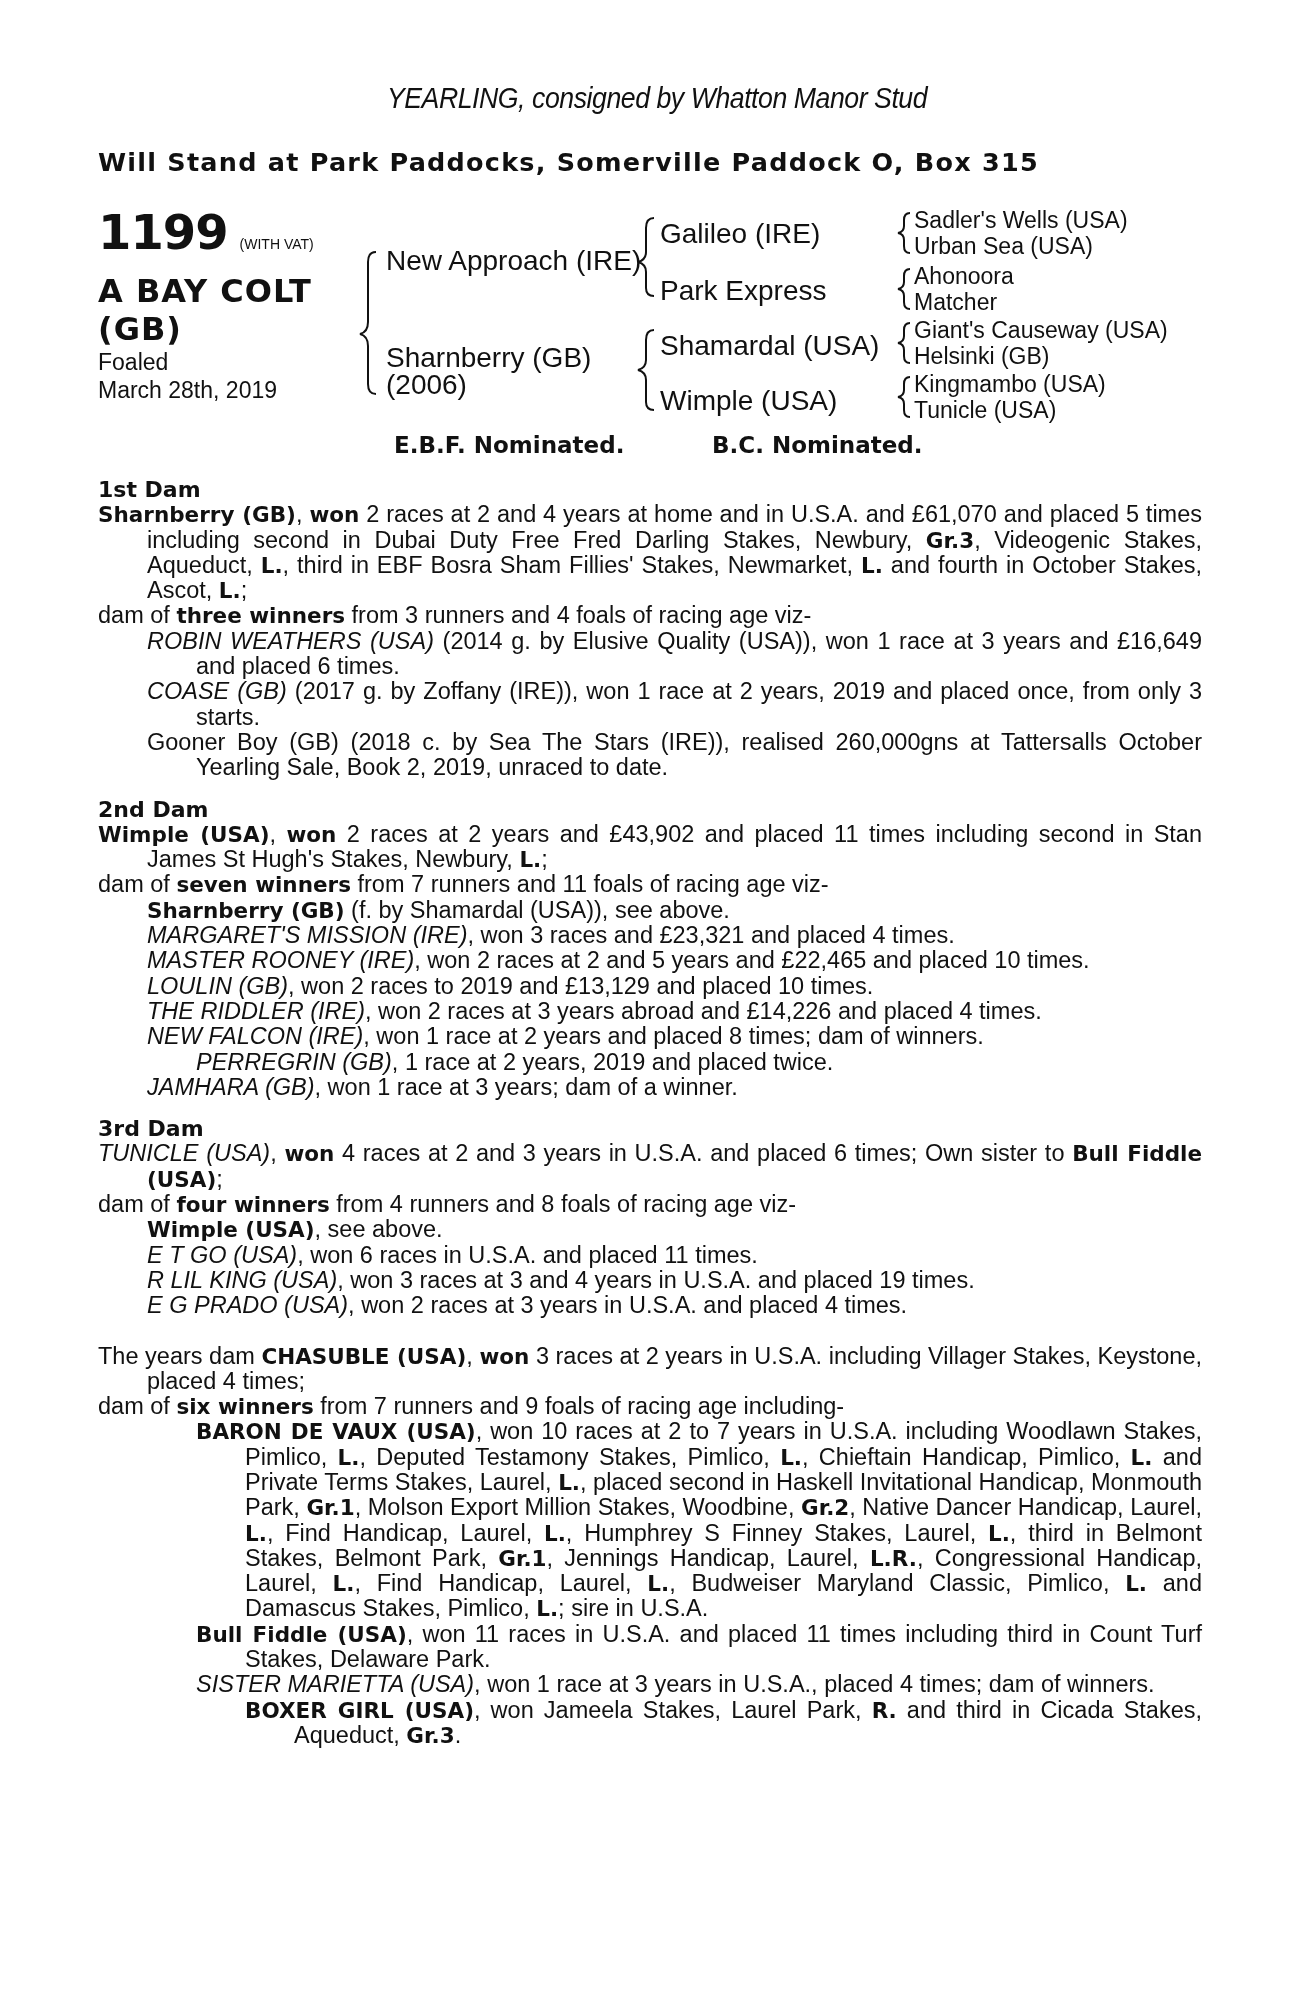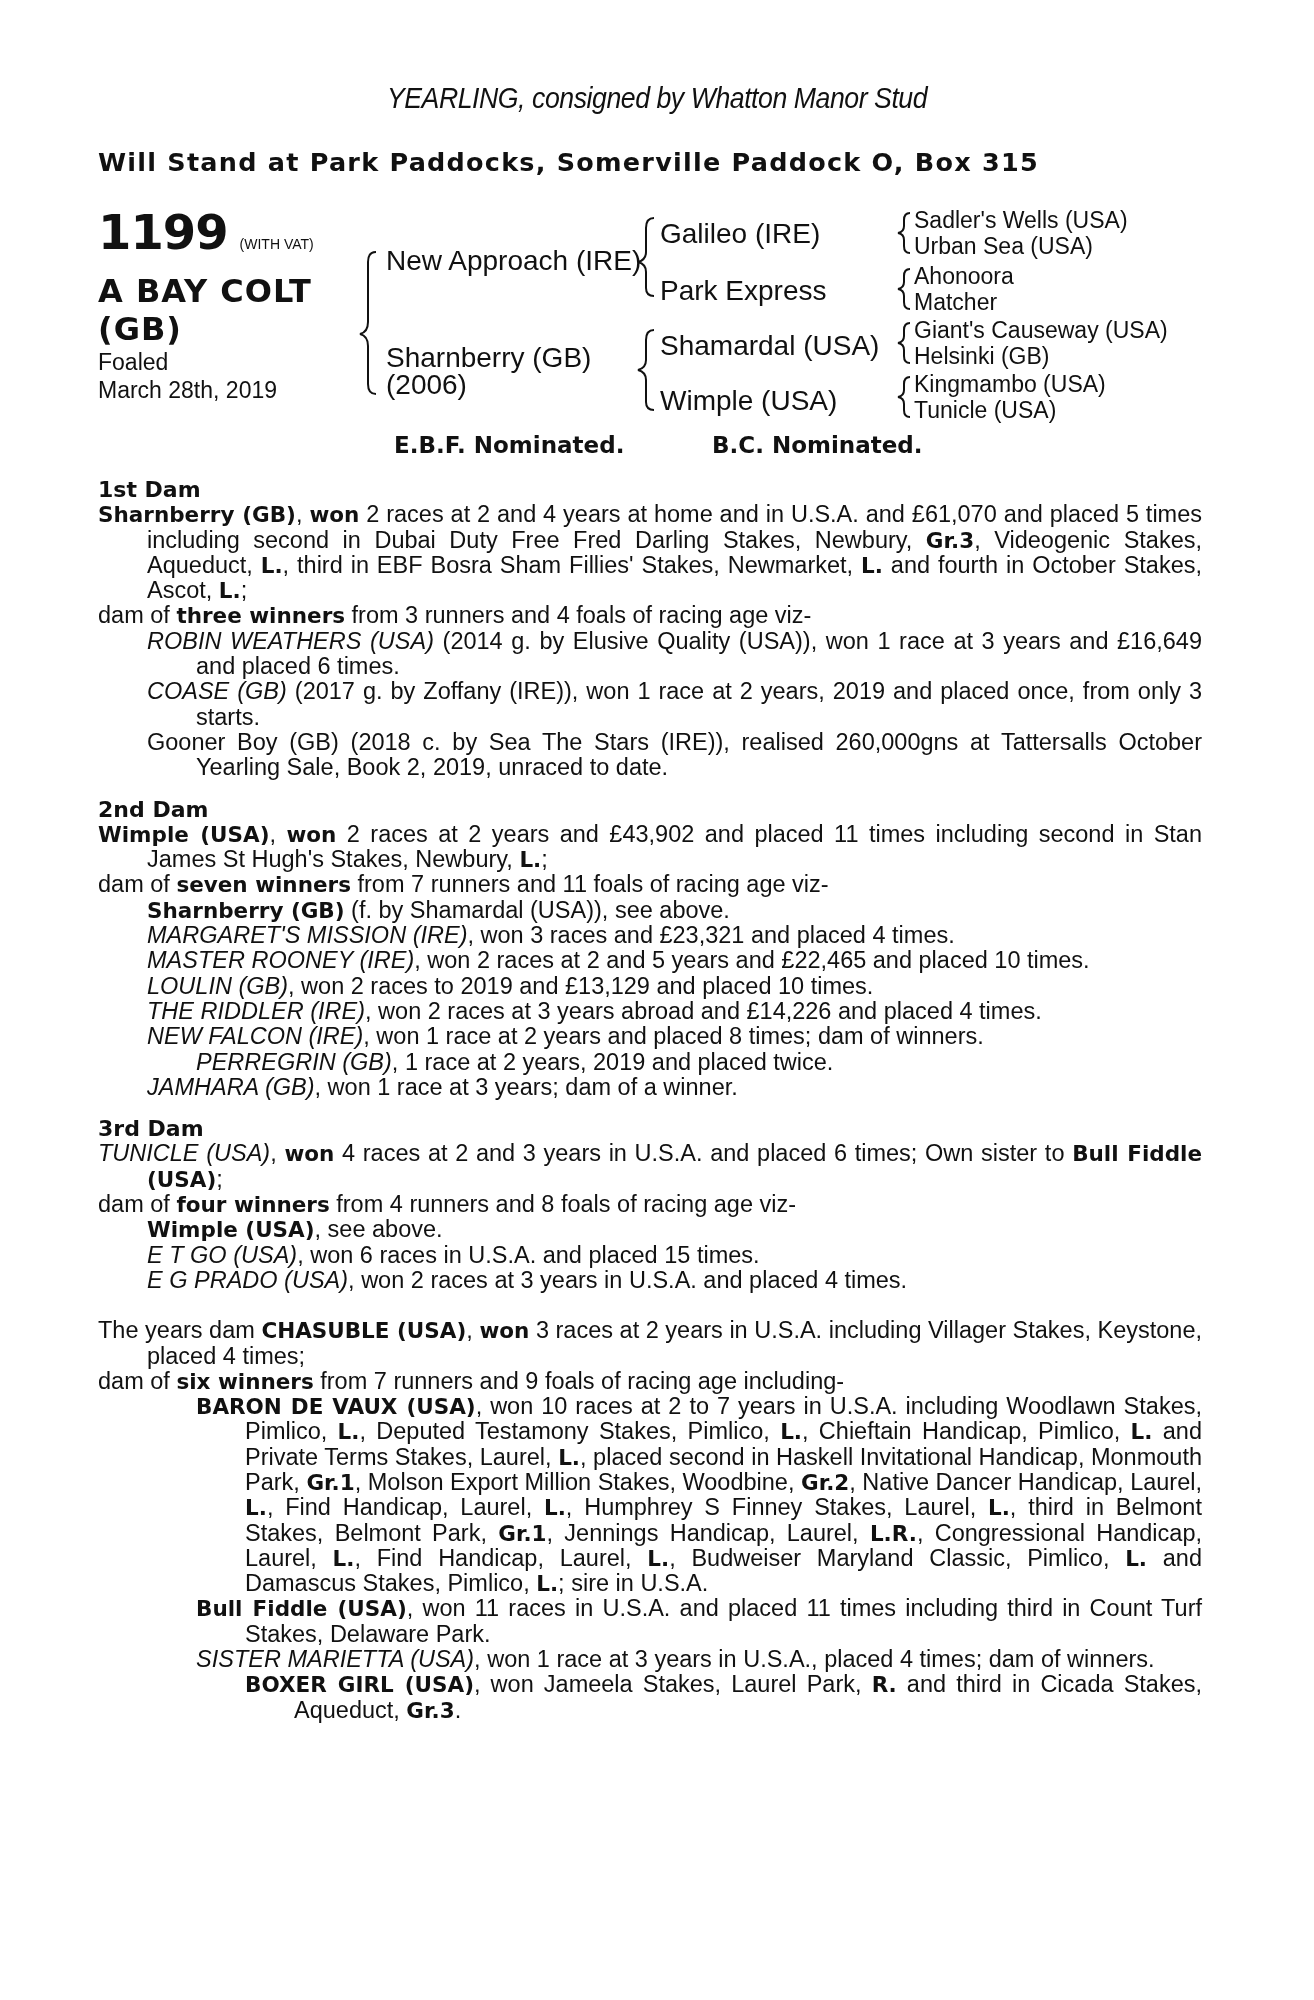--- a/index.html
+++ b/index.html
@@ -92,21 +92,22 @@
   <div class="para hang1"><span class="i">LOULIN (GB)</span><span>, won 2 races to 2019 and £13,129 and placed 10 times.</span></div>
   <div class="para hang1"><span class="i">THE RIDDLER (IRE)</span><span>, won 2 races at 3 years abroad and £14,226 and placed 4 times.</span></div>
   <div class="para hang1"><span class="i">NEW FALCON (IRE)</span><span>, won 1 race at 2 years and placed 8 times; dam of winners.</span></div>
   <div class="para plain3"><span class="i">PERREGRIN (GB)</span><span>, 1 race at 2 years, 2019 and placed twice.</span></div>
   <div class="para hang1"><span class="i">JAMHARA (GB)</span><span>, won 1 race at 3 years; dam of a winner.</span></div>
 
   <div class="sec-title">3rd Dam</div>
   <div class="para hang0"><span class="i">TUNICLE (USA)</span><span>, </span><span class="b">won</span><span> 4 races at 2 and 3 years in U.S.A. and placed 6 times; Own sister to </span><span class="b">Bull Fiddle (USA)</span><span>;</span></div>
   <div class="para"><span>dam of </span><span class="b">four winners</span><span> from 4 runners and 8 foals of racing age viz-</span></div>
   <div class="para plain2"><span class="b">Wimple (USA)</span><span>, see above.</span></div>
-  <div class="para hang1"><span class="i">E T GO (USA)</span><span>, won 6 races in U.S.A. and placed 15 times.</span></div>
+  <div class="para hang1"><span class="i">E T GO (USA)</span><span>, won 6 races in U.S.A. and placed 11 times.</span></div>
+  <div class="para hang1"><span class="i">R LIL KING (USA)</span><span>, won 3 races at 3 and 4 years in U.S.A. and placed 19 times.</span></div>
   <div class="para hang1"><span class="i">E G PRADO (USA)</span><span>, won 2 races at 3 years in U.S.A. and placed 4 times.</span></div>
 
   <div class="gap"></div>
 
   <div class="para hang0"><span>The years dam </span><span class="b">CHASUBLE (USA)</span><span>, </span><span class="b">won</span><span> 3 races at 2 years in U.S.A. including Villager Stakes, Keystone, placed 4 times;</span></div>
   <div class="para"><span>dam of </span><span class="b">six winners</span><span> from 7 runners and 9 foals of racing age including-</span></div>
   <div class="para hang2" id="baron-entry"><span class="b">BARON DE VAUX (USA)</span><span id="baron-segments"><span>, won 10 races at 2 to 7 years in U.S.A. including Woodlawn Stakes, Pimlico, </span><span class="b">L.</span><span>, Deputed Testamony Stakes, Pimlico, </span><span class="b">L.</span><span>, Chieftain Handicap, Pimlico, </span><span class="b">L.</span><span> and Private Terms Stakes, Laurel, </span><span class="b">L.</span><span>, placed second in Haskell Invitational Handicap, Monmouth Park, </span><span class="b">Gr.1</span><span>, Molson Export Million Stakes, Woodbine, </span><span class="b">Gr.2</span><span>, Native Dancer Handicap, Laurel, </span><span class="b">L.</span><span>, Find Handicap, Laurel, </span><span class="b">L.</span><span>, Humphrey S Finney Stakes, Laurel, </span><span class="b">L.</span><span>, third in Belmont Stakes, Belmont Park, </span><span class="b">Gr.1</span><span>, Jennings Handicap, Laurel, </span><span class="b">L.R.</span><span>, Congressional Handicap, Laurel, </span><span class="b">L.</span><span>, Find Handicap, Laurel, </span><span class="b">L.</span><span>, Budweiser Maryland Classic, Pimlico, </span><span class="b">L.</span><span> and Damascus Stakes, Pimlico, </span><span class="b">L.</span><span>; sire in U.S.A.</span></span></div>
   <div class="para hang2"><span class="b">Bull Fiddle (USA)</span><span>, won 11 races in U.S.A. and placed 11 times including third in Count Turf Stakes, Delaware Park.</span></div>
   <div class="para hang2"><span class="i">SISTER MARIETTA (USA)</span><span>, won 1 race at 3 years in U.S.A., placed 4 times; dam of winners.</span></div>
   <div class="para hang3"><span class="b">BOXER GIRL (USA)</span><span>, won Jameela Stakes, Laurel Park, </span><span class="b">R.</span><span> and third in Cicada Stakes, Aqueduct, </span><span class="b">Gr.3</span><span>.</span></div>

